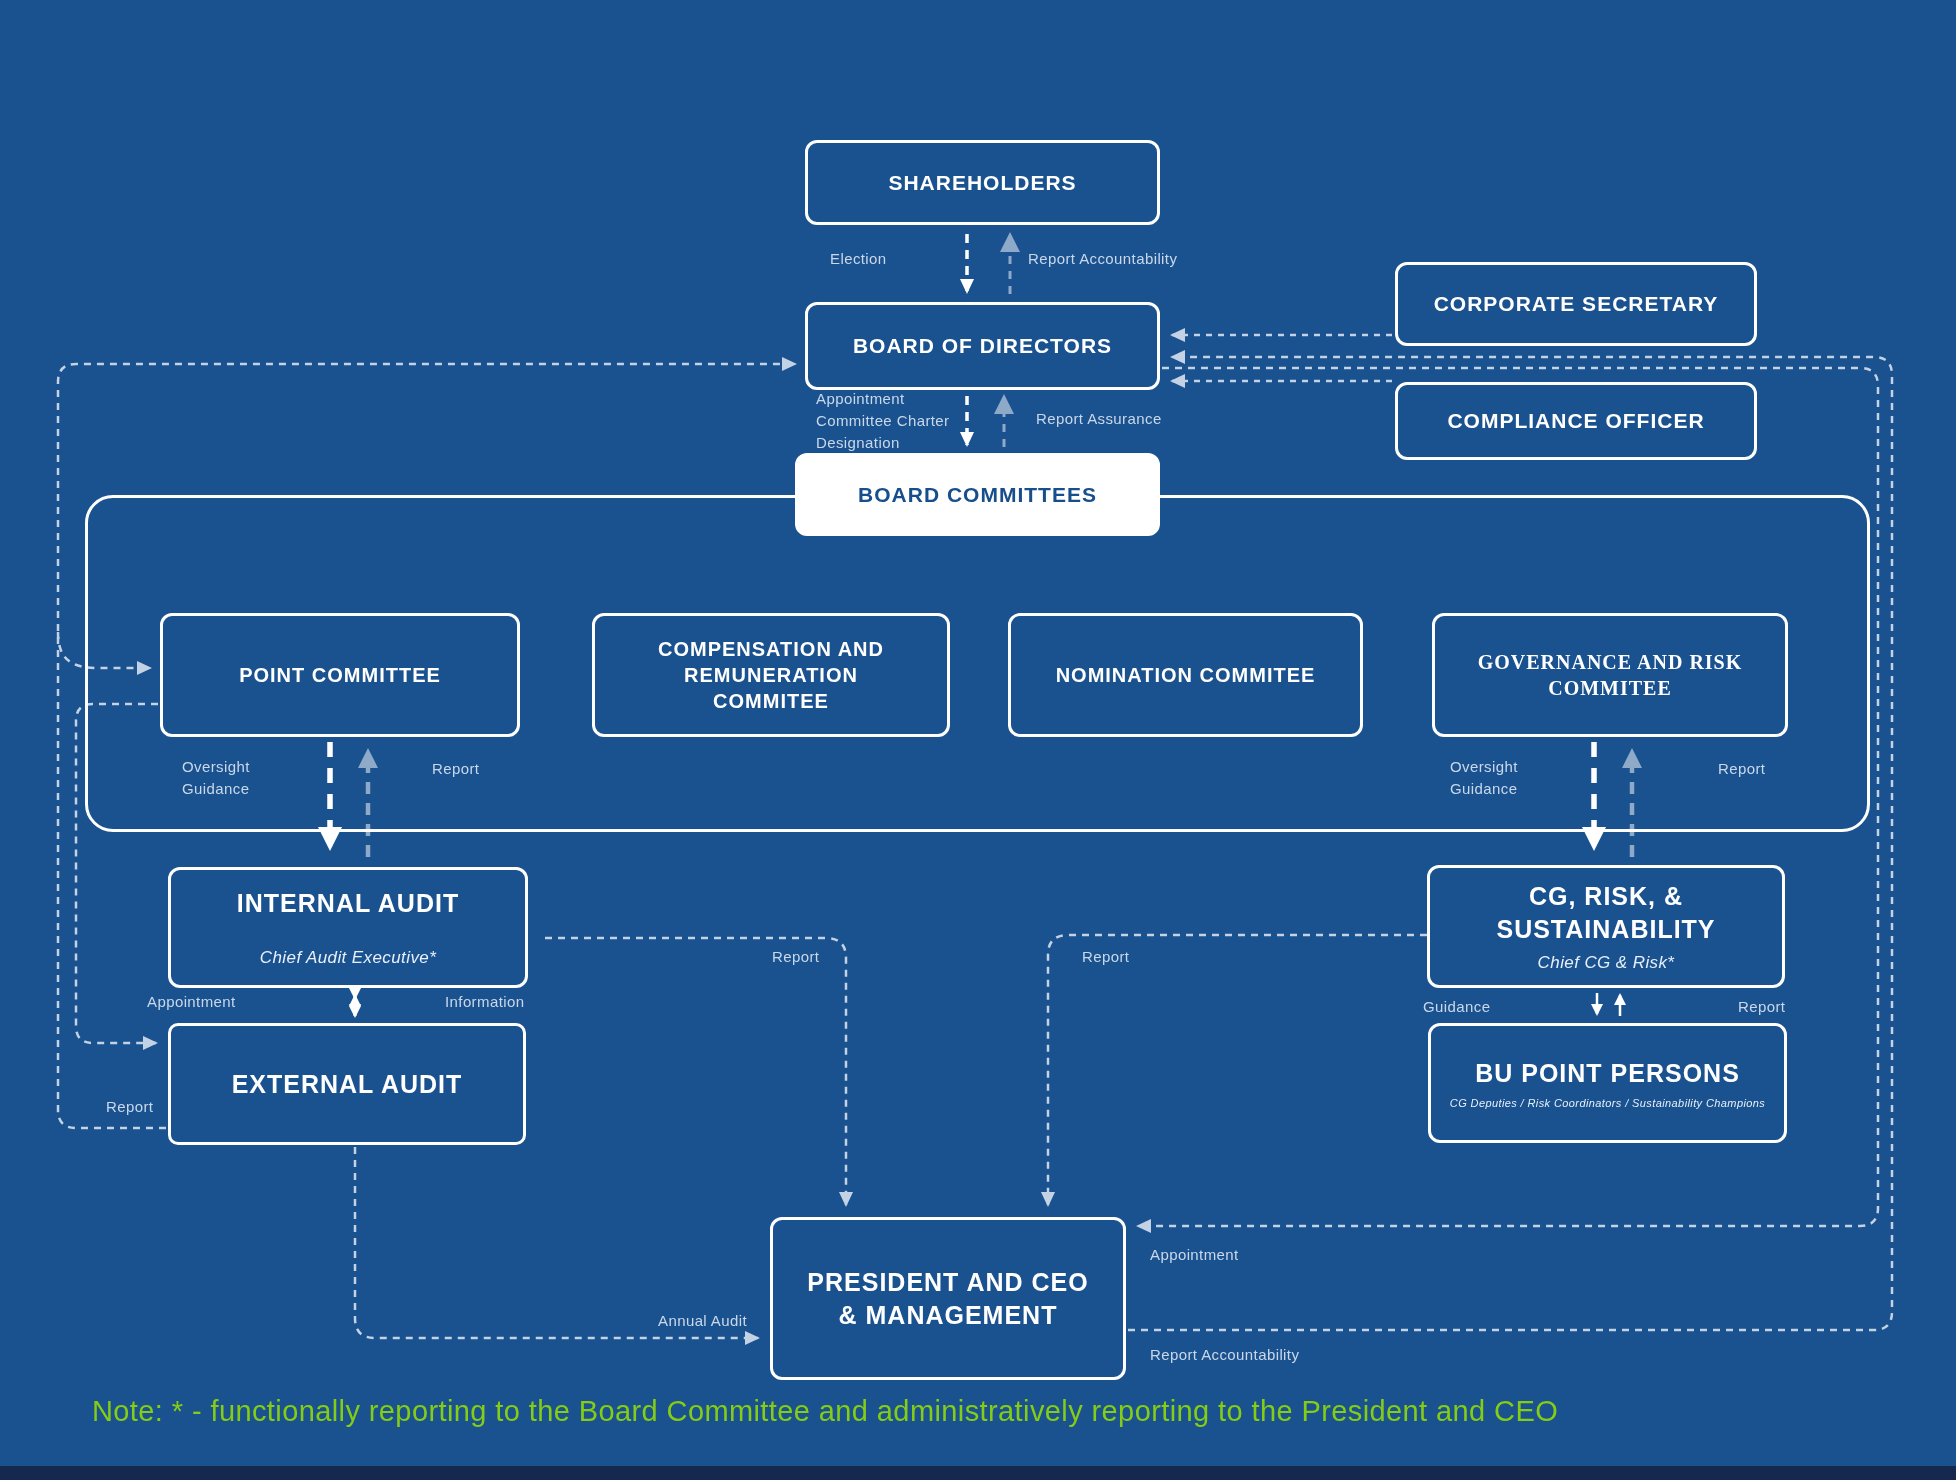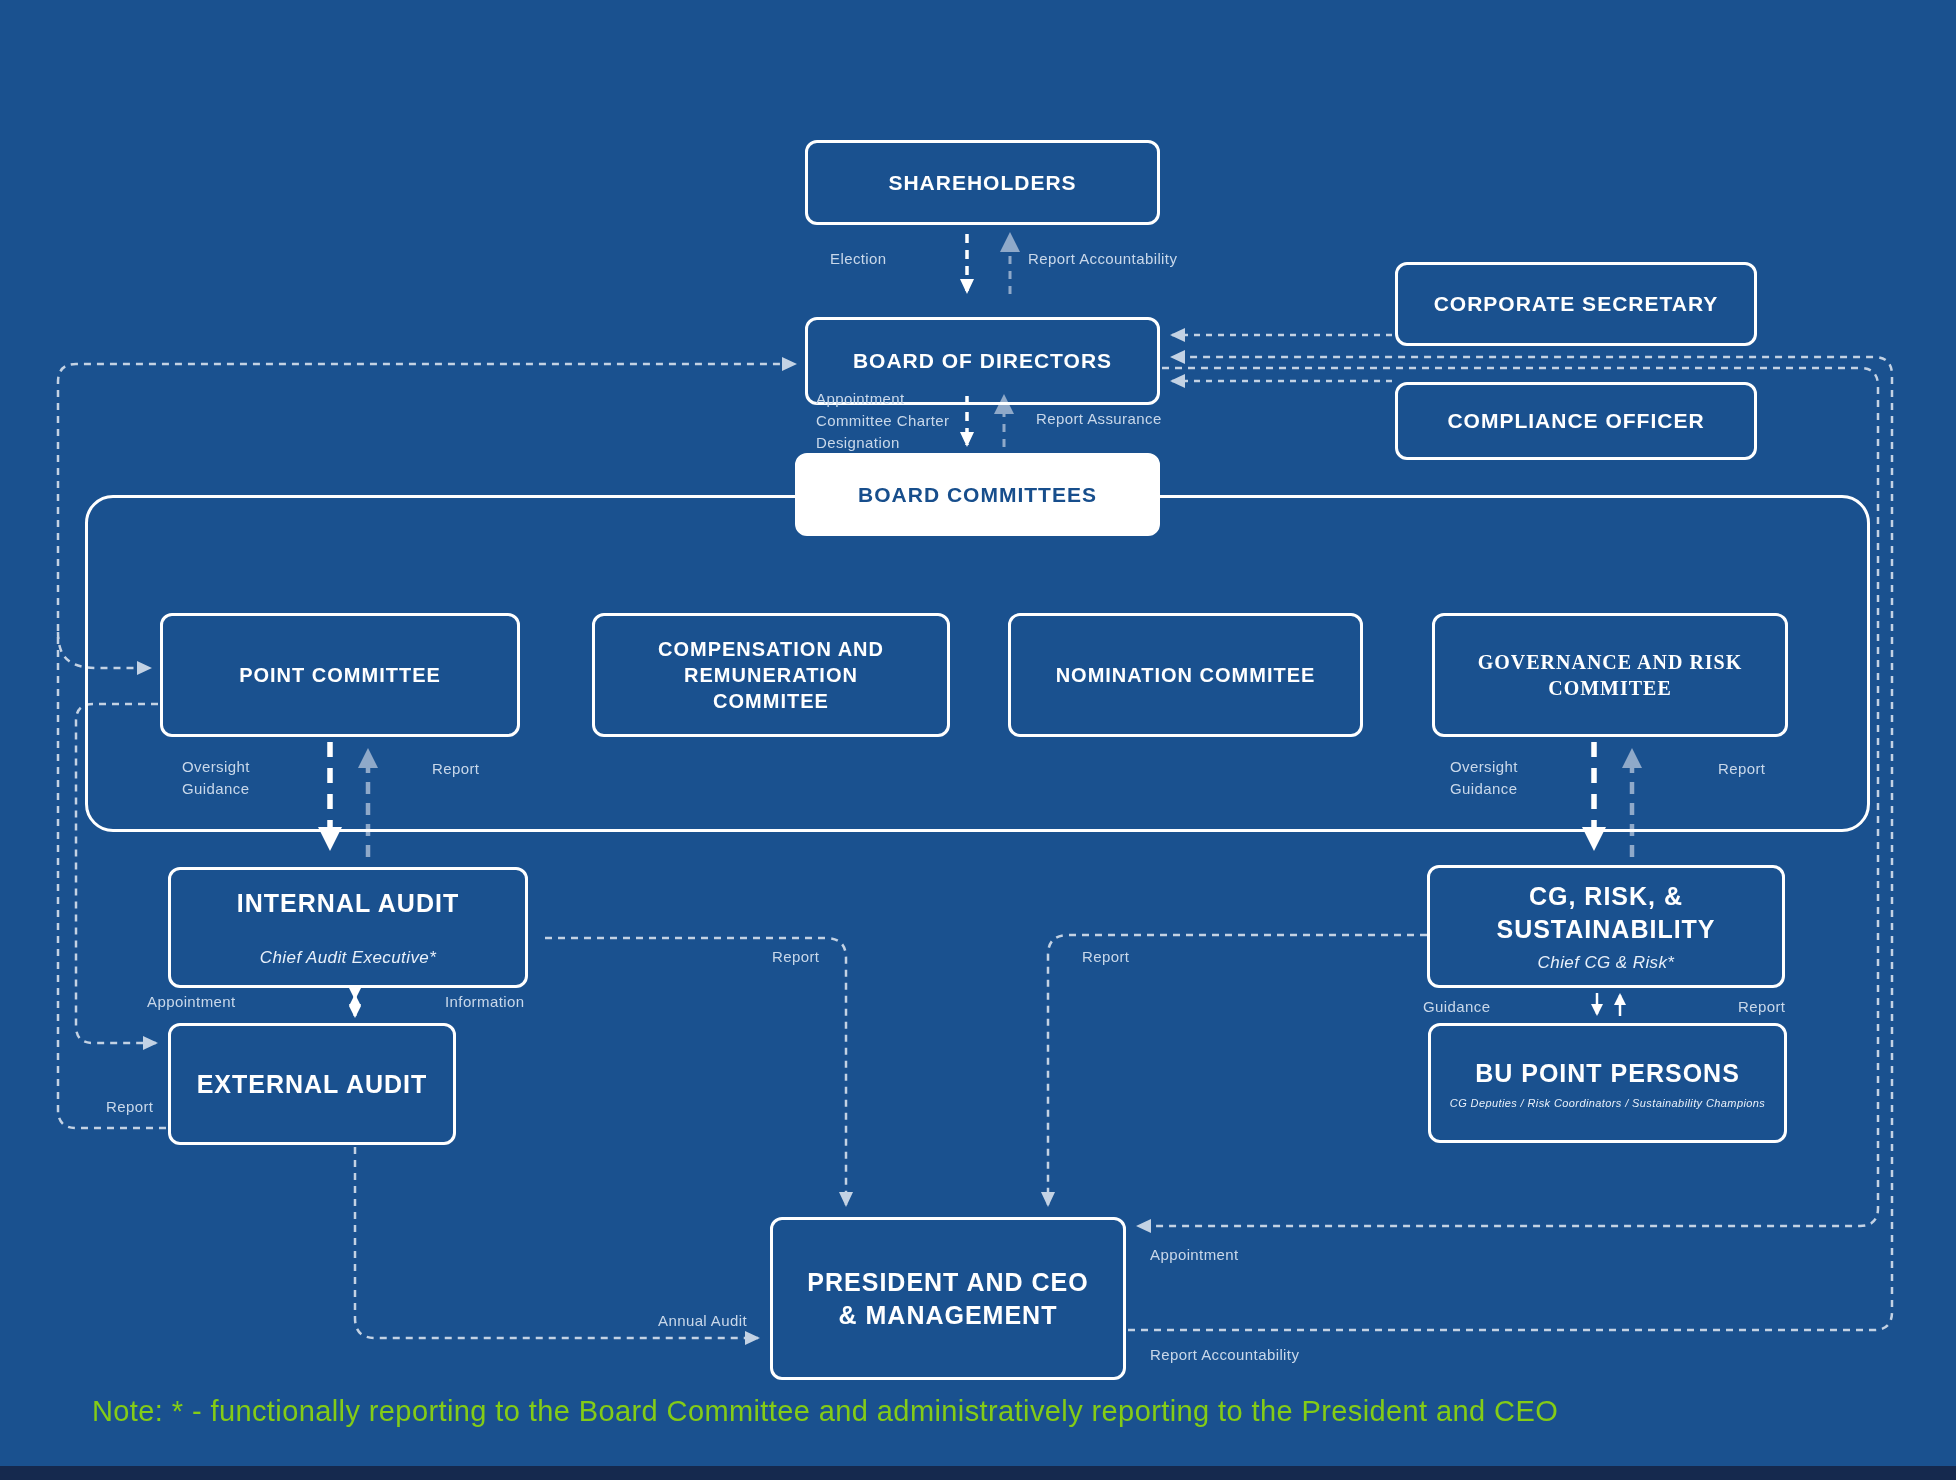--- a/index.html
+++ b/index.html
@@ -99,21 +99,21 @@
 
     <path d="M1597 993 V 1014" stroke="#ffffff" stroke-width="2.5" fill="none" marker-end="url(#awS)"></path>
     <path d="M1620 1016 V 995" stroke="#ffffff" stroke-width="2.5" fill="none" marker-end="url(#awS)"></path>
   </svg>
 
   <div id="nodes">
       <div class="box container" style="left: 85px; top: 495px; width: 1785px; height: 337px;"></div>
       <div class="box" style="left: 805px; top: 140px; width: 355px; height: 85px;">
         <div class="title" style="font-size: 21px;">SHAREHOLDERS</div>
       </div>
-      <div class="box" style="left: 805px; top: 302px; width: 355px; height: 88px; margin-top: 15px;">
+      <div class="box" style="left: 805px; top: 302px; width: 355px; height: 88px;">
         <div class="title" style="font-size: 21px;">BOARD OF DIRECTORS</div>
       </div>
       <div class="box" style="left: 1395px; top: 262px; width: 362px; height: 84px;">
         <div class="title" style="font-size: 21px;">CORPORATE SECRETARY</div>
       </div>
       <div class="box" style="left: 1395px; top: 382px; width: 362px; height: 78px;">
         <div class="title" style="font-size: 21px;">COMPLIANCE OFFICER</div>
       </div>
       <div class="box filled" style="left: 795px; top: 453px; width: 365px; height: 83px;">
         <div class="title" style="font-size: 21px;">BOARD COMMITTEES</div>
@@ -130,21 +130,21 @@
         <div class="title" style="font-size: 20px;">NOMINATION COMMITEE</div>
       </div>
       <div class="box" style="left: 1432px; top: 613px; width: 356px; height: 124px;">
         <div class="title" style="font-size: 20px; font-family: Liberation Serif, serif;">GOVERNANCE AND RISK
 COMMITEE</div>
       </div>
       <div class="box" style="left: 168px; top: 867px; width: 360px; height: 121px; gap: 28px;">
         <div class="title" style="font-size: 25px;">INTERNAL AUDIT</div>
         <div class="subtitle" style="font-size: 17px;">Chief Audit Executive*</div>
       </div>
-      <div class="box" style="left: 168px; top: 1023px; width: 288px; height: 122px;">
+      <div class="box" style="left: 168px; top: 1023px; width: 358px; height: 122px; border-radius: 10px;">
         <div class="title" style="font-size: 25px;">EXTERNAL AUDIT</div>
       </div>
       <div class="box" style="left: 1427px; top: 865px; width: 358px; height: 123px;">
         <div class="title" style="font-size: 25px;">CG, RISK, &amp;
 SUSTAINABILITY</div>
         <div class="subtitle" style="font-size: 17px;">Chief CG &amp; Risk*</div>
       </div>
       <div class="box" style="left: 1428px; top: 1023px; width: 359px; height: 120px;">
         <div class="title" style="font-size: 25px;">BU POINT PERSONS</div>
         <div class="subtitle" style="font-size: 11px;">CG Deputies / Risk Coordinators / Sustainability Champions</div>

